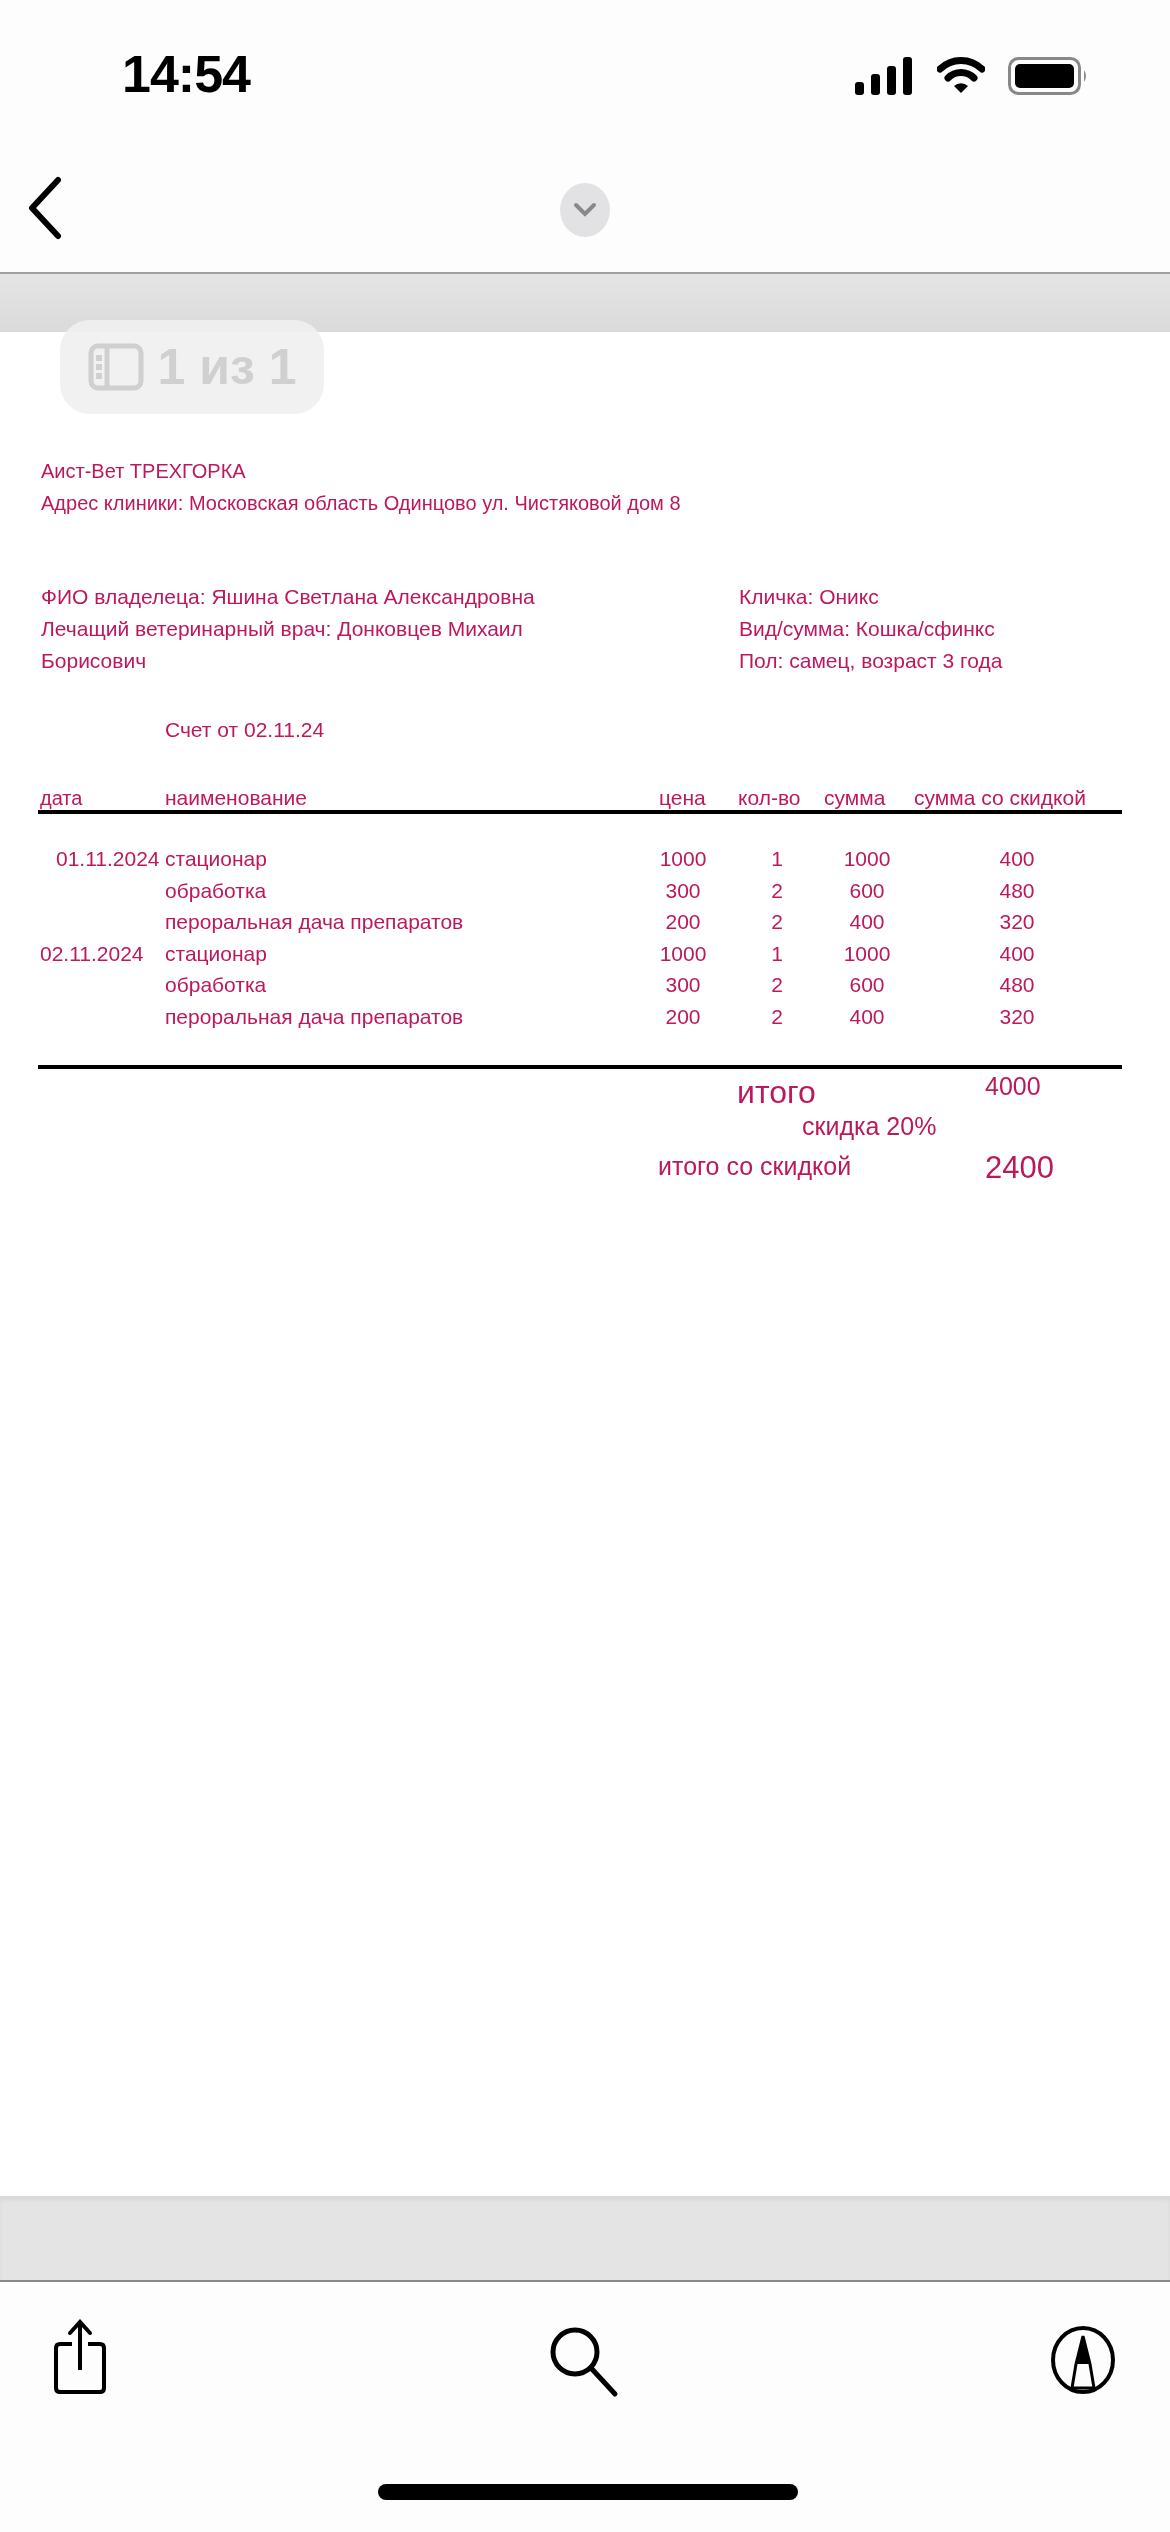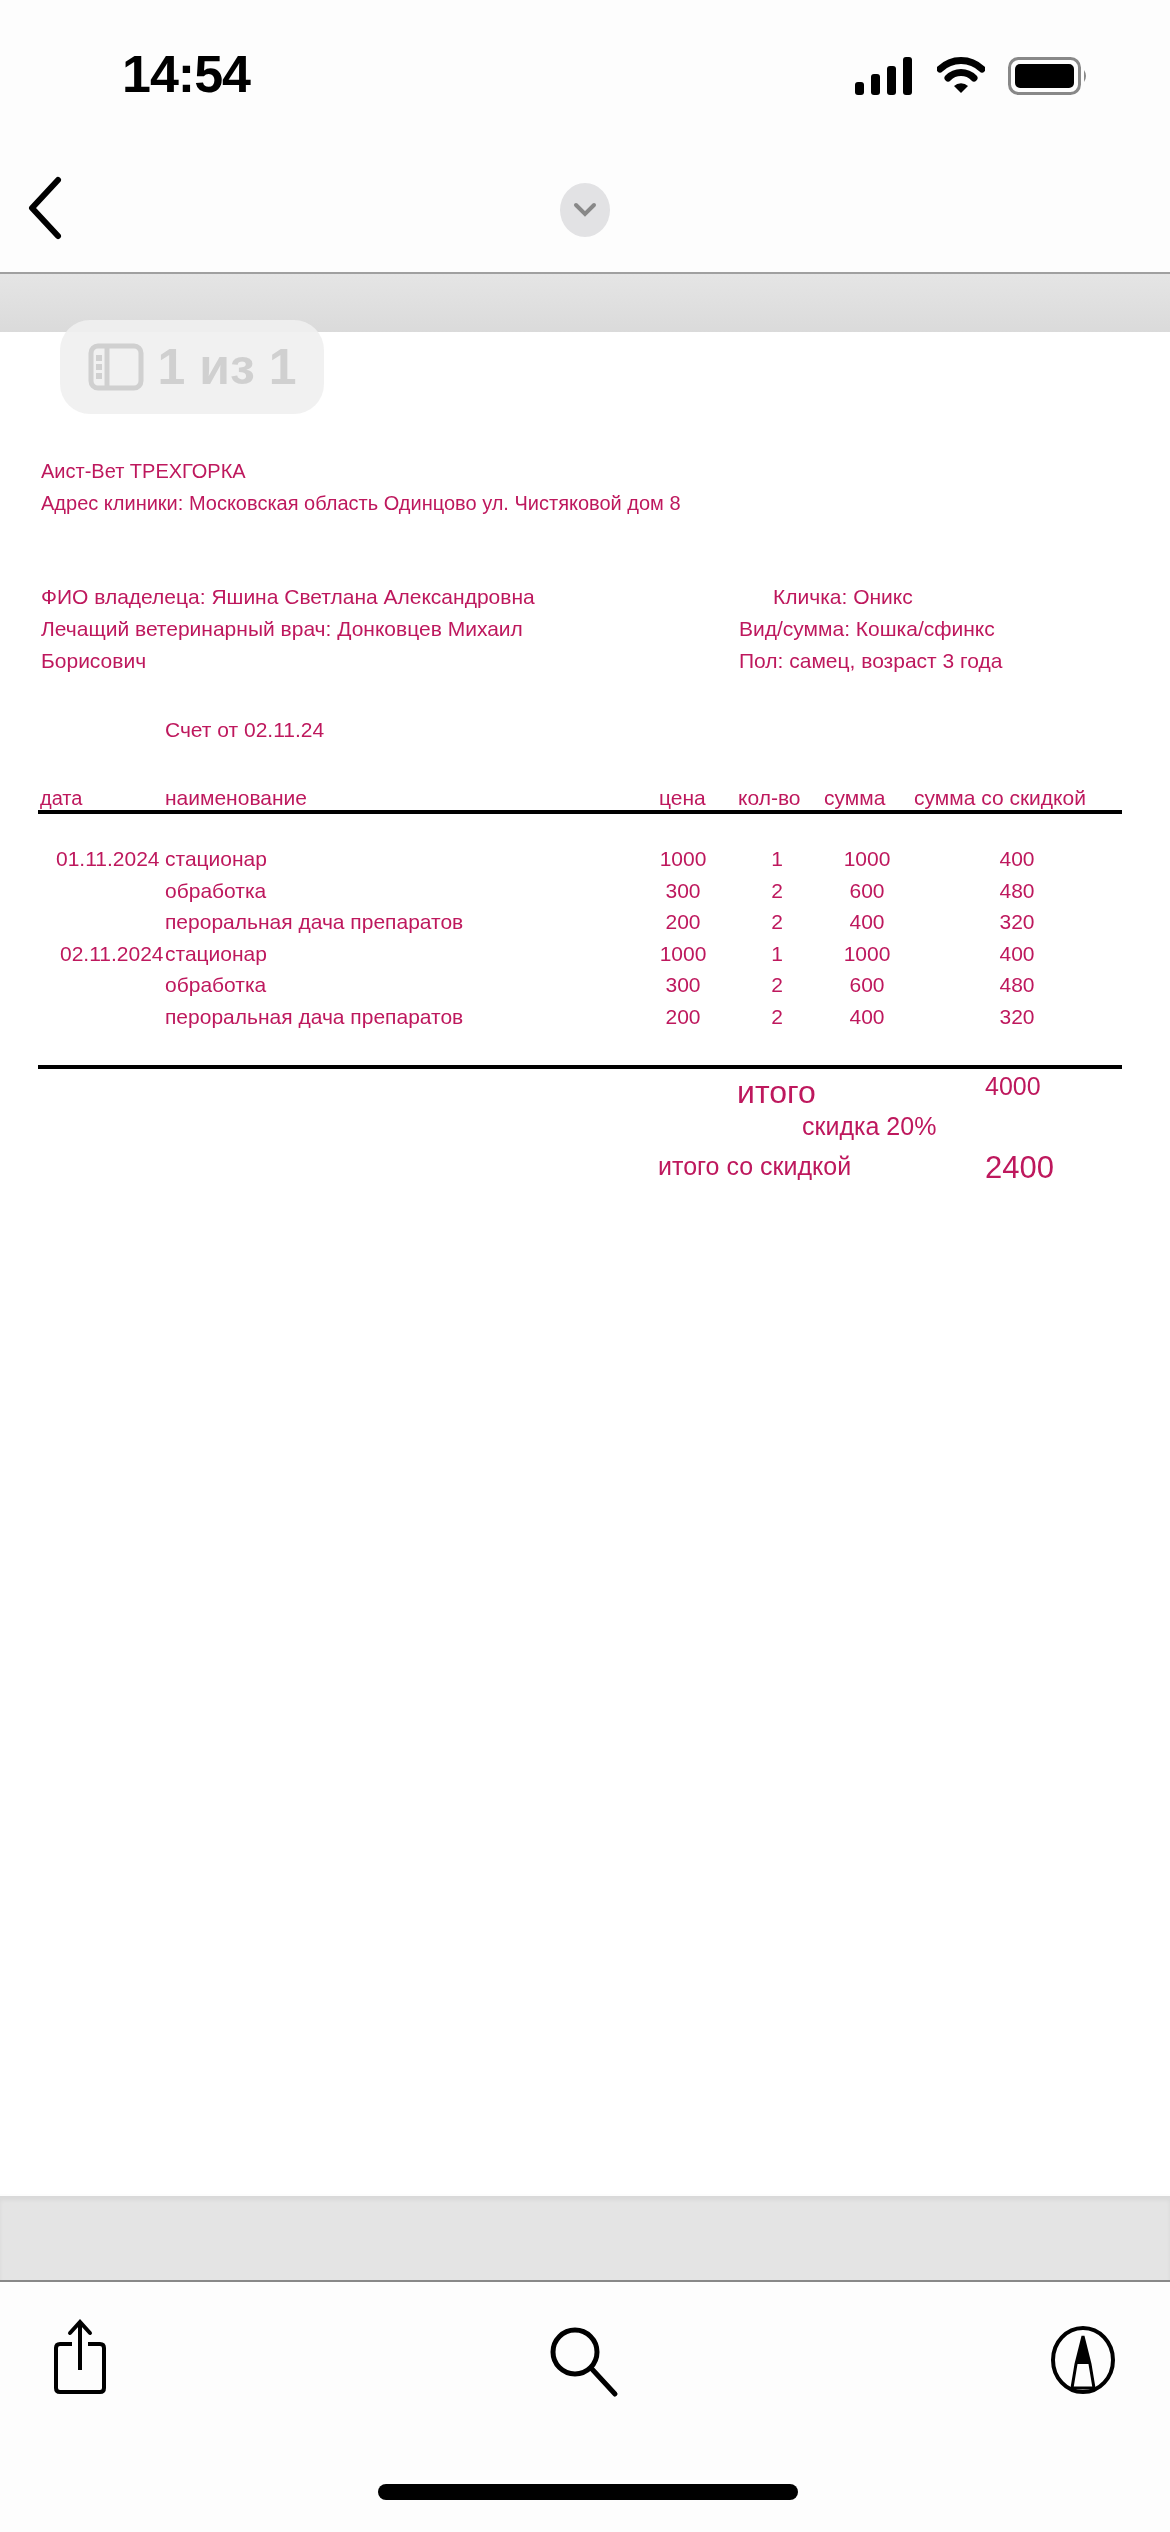--- a/index.html
+++ b/index.html
@@ -75,21 +75,21 @@
   <span>1 из 1</span>
 </div>
 
 <div class="abs doc" style="left:41px;top:460px">Аист-Вет ТРЕХГОРКА</div>
 <div class="abs doc" style="left:41px;top:492px">Адрес клиники: Московская область Одинцово ул. Чистяковой дом 8</div>
 
 <div class="abs doc hdr" style="left:41px;top:585px">ФИО владелеца: Яшина Светлана Александровна</div>
 <div class="abs doc hdr" style="left:41px;top:617px">Лечащий ветеринарный врач: Донковцев Михаил</div>
 <div class="abs doc hdr" style="left:41px;top:649px">Борисович</div>
 
-<div class="abs doc hdr" style="left:773px;top:585px">Кличка: Оникс</div>
+<div class="abs doc hdr" style="left:739px;top:585px">Кличка: Оникс</div>
 <div class="abs doc hdr" style="left:739px;top:617px">Вид/сумма: Кошка/сфинкс</div>
 <div class="abs doc hdr" style="left:739px;top:649px">Пол: самец, возраст 3 года</div>
 
 <div class="abs doc hdr" style="left:165px;top:718px">Счет от 02.11.24</div>
 
 <div class="abs doc" style="left:40px;top:787px">дата</div>
 <div class="abs doc hdr" style="left:165px;top:786px">наименование</div>
 <div class="abs doc hdr" style="left:659px;top:786px">цена</div>
 <div class="abs doc hdr" style="left:738px;top:786px">кол-во</div>
 <div class="abs doc hdr" style="left:824px;top:786px">сумма</div>
@@ -115,21 +115,21 @@
     </div>
     <div>
       <div class="abs doc hdr" style="left: 56px; top: 910.2px; width: 105px; text-align: left;"></div>
       <div class="abs doc hdr" style="left: 165px; top: 910.2px; width: 460px; text-align: left;">пероральная дача препаратов</div>
       <div class="abs doc hdr" style="left: 643px; top: 910.2px; width: 80px; text-align: center;">200</div>
       <div class="abs doc hdr" style="left: 737px; top: 910.2px; width: 80px; text-align: center;">2</div>
       <div class="abs doc hdr" style="left: 827px; top: 910.2px; width: 80px; text-align: center;">400</div>
       <div class="abs doc hdr" style="left: 977px; top: 910.2px; width: 80px; text-align: center;">320</div>
     </div>
     <div>
-      <div class="abs doc hdr" style="left: 60px; top: 941.8px; width: 105px; text-align: left;">02.11.2024</div>
+      <div class="abs doc hdr" style="left: 40px; top: 941.8px; width: 105px; text-align: left;">02.11.2024</div>
       <div class="abs doc hdr" style="left: 165px; top: 941.8px; width: 460px; text-align: left;">стационар</div>
       <div class="abs doc hdr" style="left: 643px; top: 941.8px; width: 80px; text-align: center;">1000</div>
       <div class="abs doc hdr" style="left: 737px; top: 941.8px; width: 80px; text-align: center;">1</div>
       <div class="abs doc hdr" style="left: 827px; top: 941.8px; width: 80px; text-align: center;">1000</div>
       <div class="abs doc hdr" style="left: 977px; top: 941.8px; width: 80px; text-align: center;">400</div>
     </div>
     <div>
       <div class="abs doc hdr" style="left: 56px; top: 973.4px; width: 105px; text-align: left;"></div>
       <div class="abs doc hdr" style="left: 165px; top: 973.4px; width: 460px; text-align: left;">обработка</div>
       <div class="abs doc hdr" style="left: 643px; top: 973.4px; width: 80px; text-align: center;">300</div>

